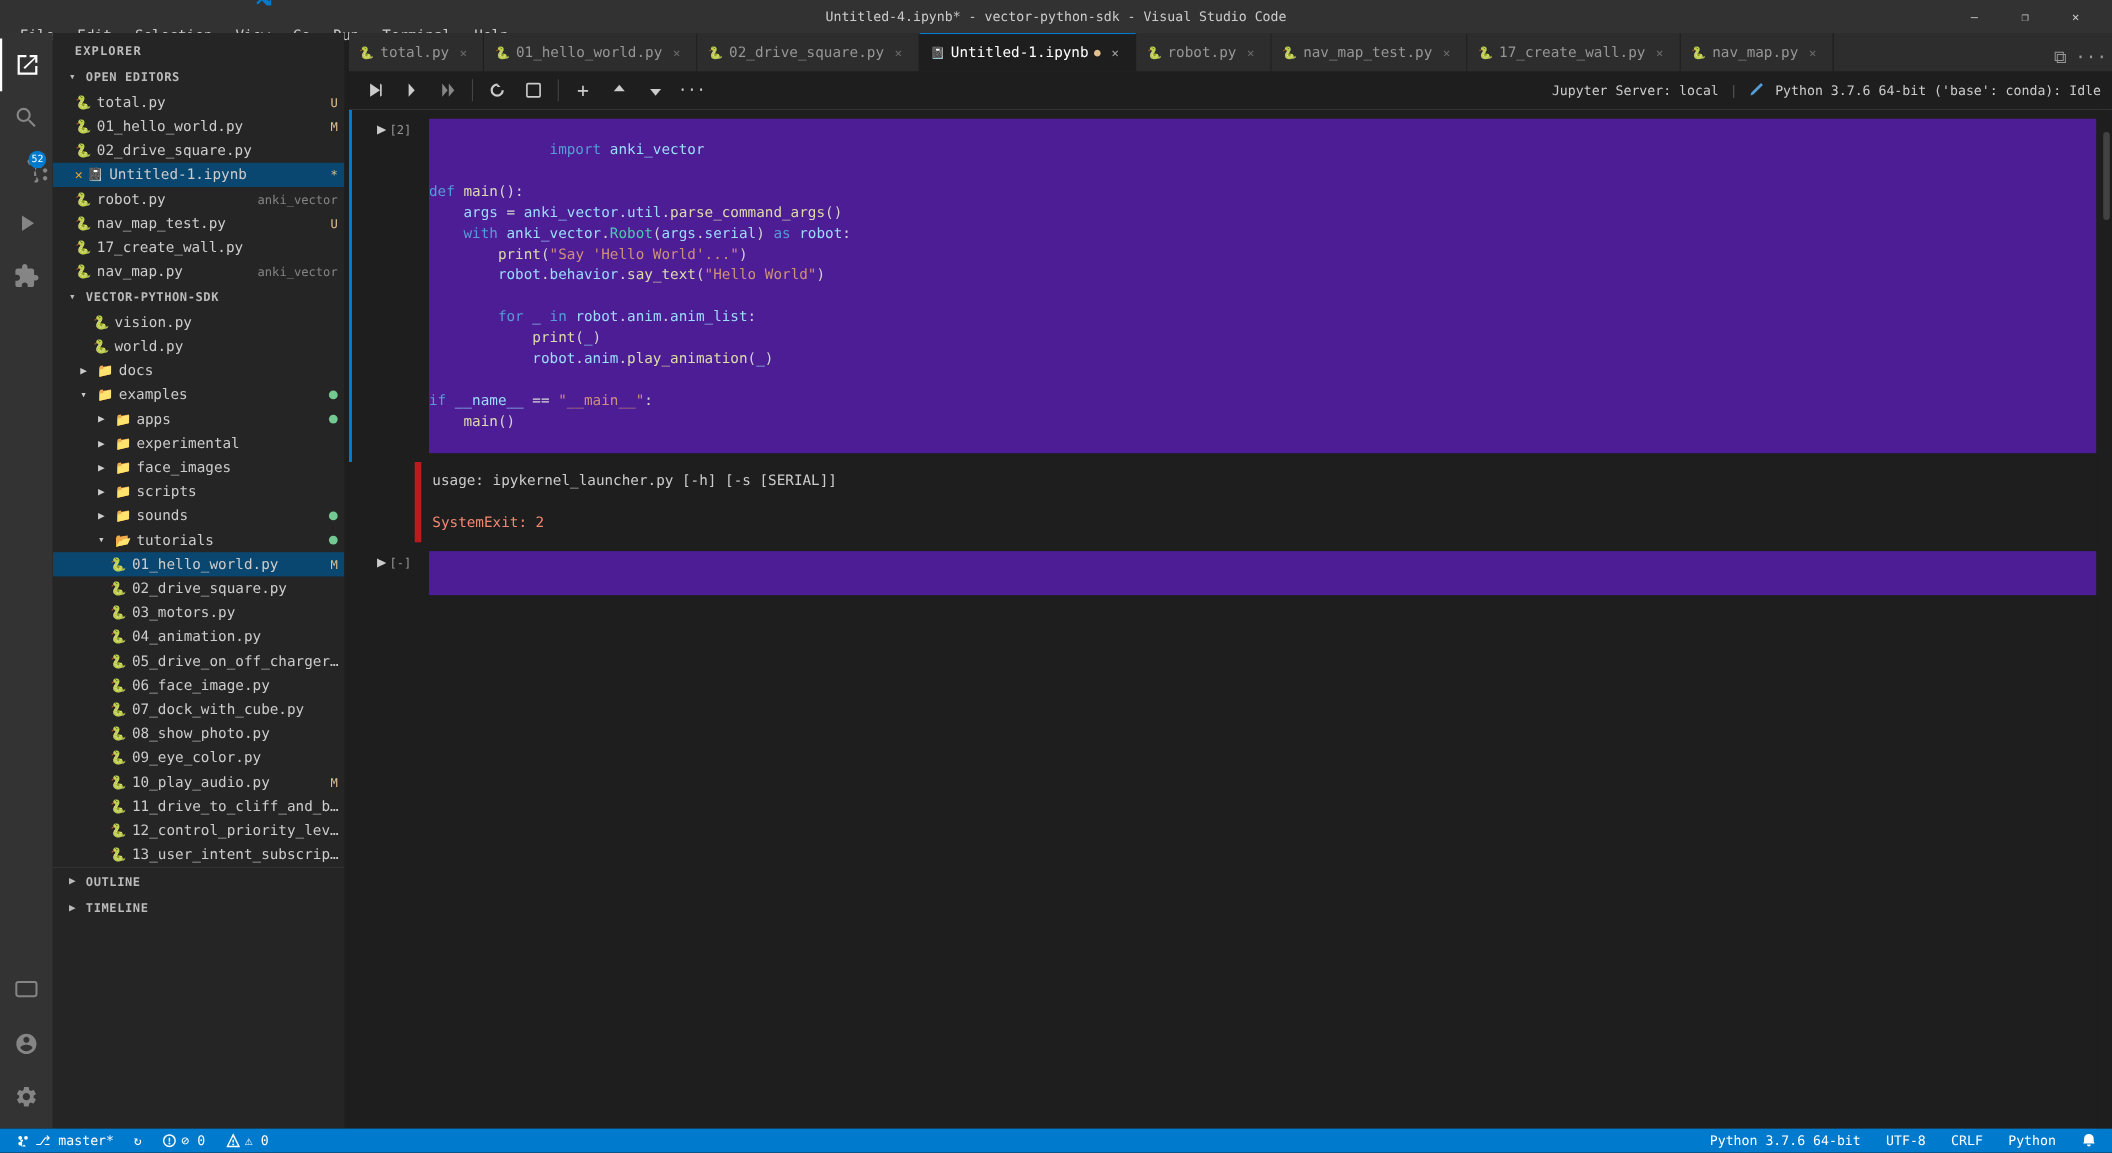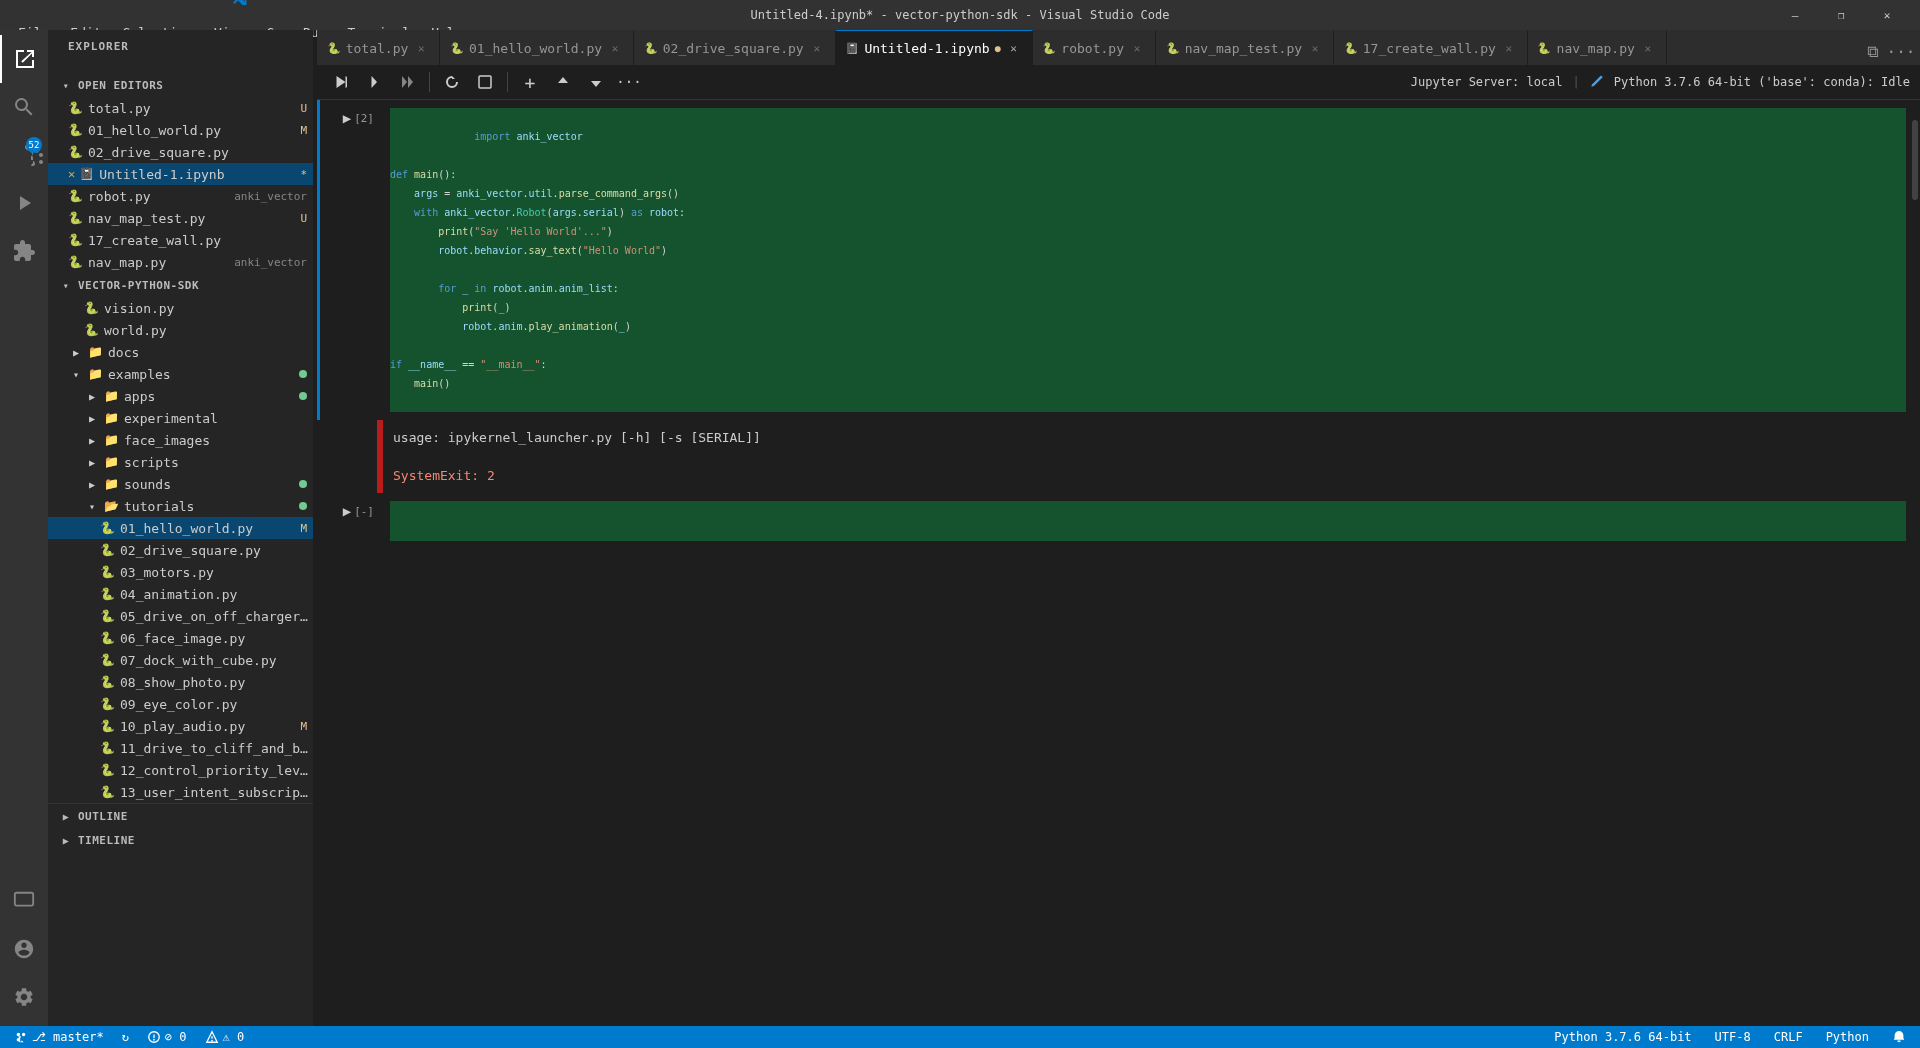--- a/index.html
+++ b/index.html
@@ -118,21 +118,20 @@
     }
 
     
     #sidebar {
       width: 265px;
       background: #252526;
       display: flex;
       flex-direction: column;
       flex-shrink: 0;
       overflow: hidden;
-      gap: 15px;
     }
     #sidebar-header {
       padding: 10px 20px 5px 20px;
       font-size: 11px;
       font-weight: 700;
       color: #bbbbbb;
       letter-spacing: 1px;
       text-transform: uppercase;
     }
     #sidebar-content {
@@ -347,23 +346,23 @@
       font-size: 11px;
       padding-top: 6px;
     }
     .cell-body {
       flex: 1;
       padding: 8px 0 8px 10px;
     }
 
     
     .code-editor {
-      background: #14532d;
+      background: #4c1d95;
       font-family: Consolas, monospace;
-      font-size: 10px;
+      font-size: 13px;
       line-height: 19px;
       color: #d4d4d4;
       white-space: pre;
     }
     .kw { color: #569cd6; }
     .fn { color: #dcdcaa; }
     .str { color: #ce9178; }
     .cls { color: #4ec9b0; }
 
     

